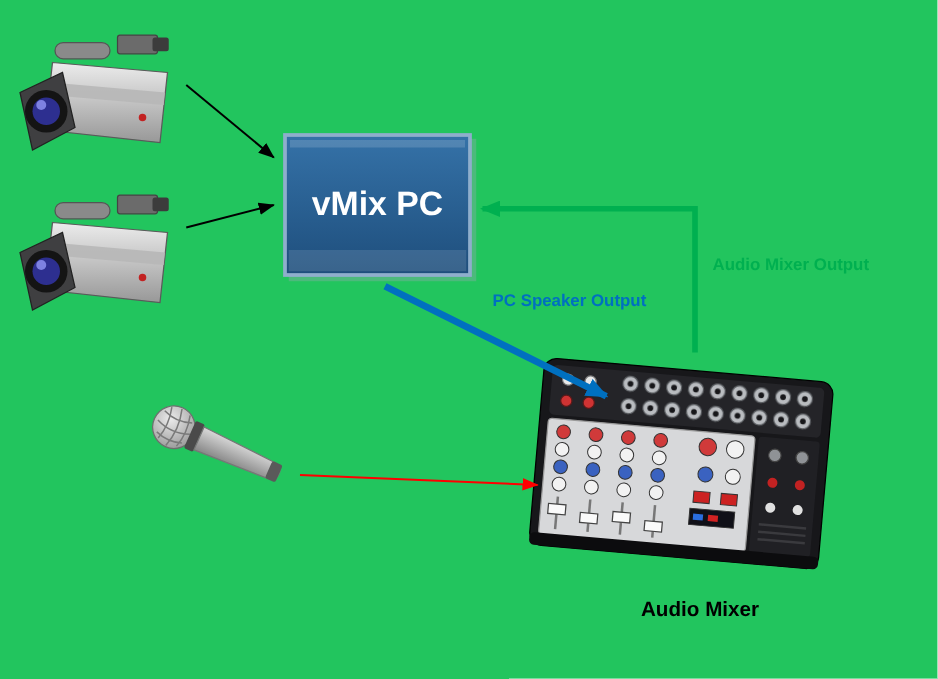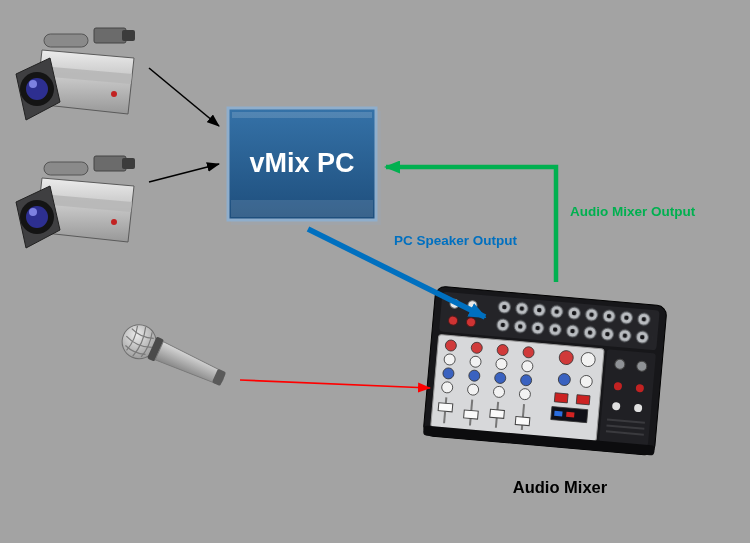--- a/index.html
+++ b/index.html
@@ -1,17 +1,17 @@
 <!DOCTYPE html>
 <html><head>
 <meta charset="utf-8">
 <style>
   html,body{margin:0;padding:0;background:#ffffff;}
   .stage{
-    position:relative;width:750px;height:543px;background:#a3a3a3;overflow:hidden;
+    position:relative;width:750px;height:543px;background:#22c55e;overflow:hidden;
     font-family:"Liberation Sans",sans-serif;
   }
   svg{display:block;}
   text{font-family:"Liberation Sans",sans-serif;}
 </style>
 </head>
 <body>
 
 <div class="stage">
   <svg width="750" height="543" viewBox="0 0 750 543">

